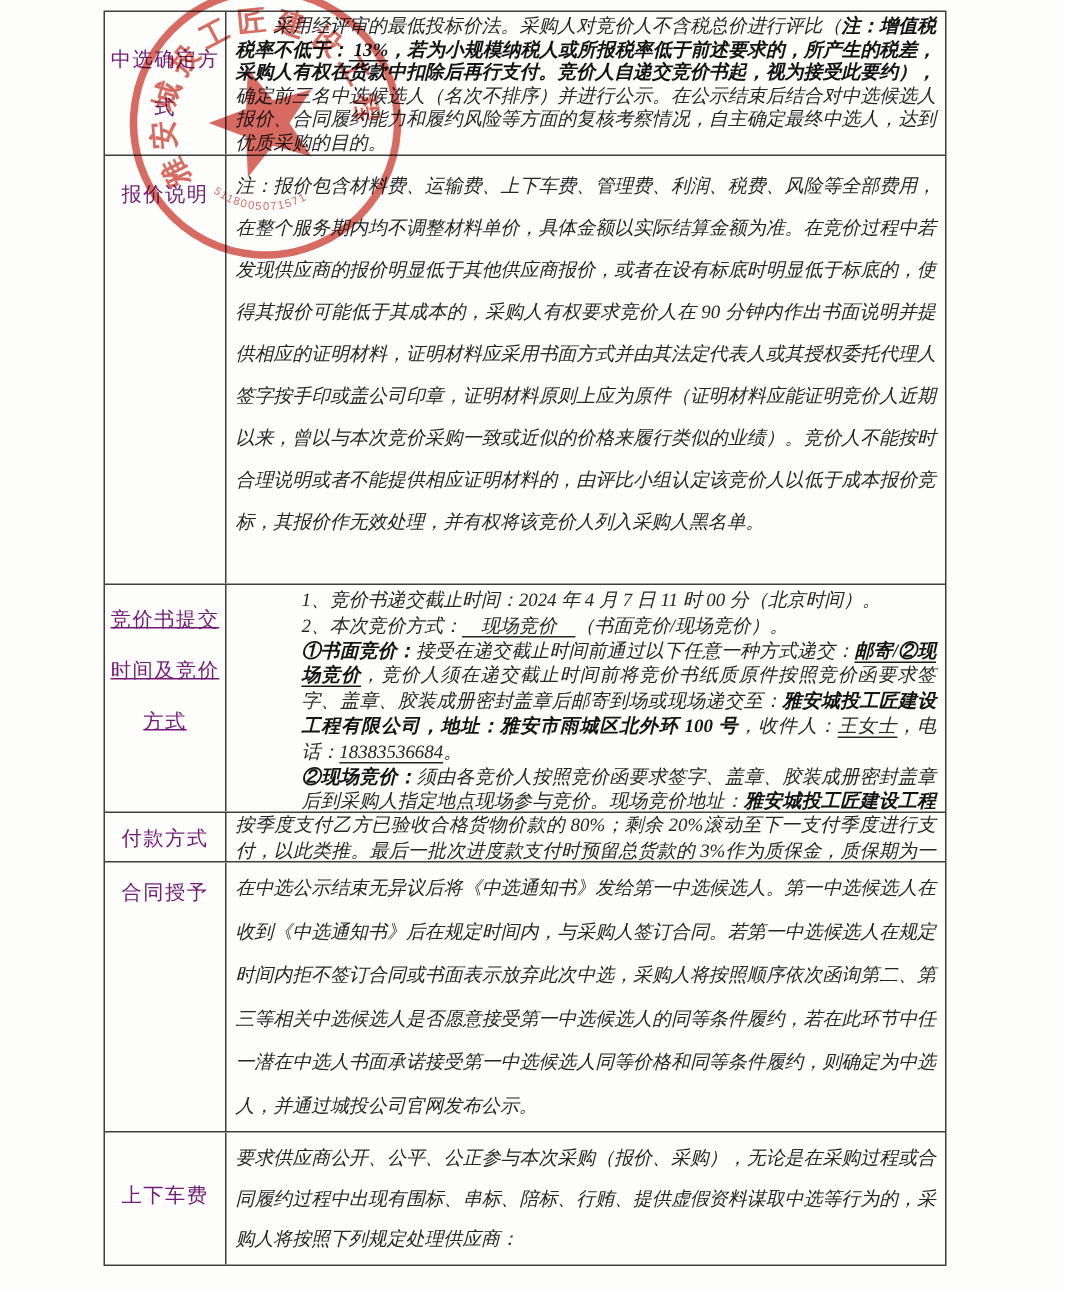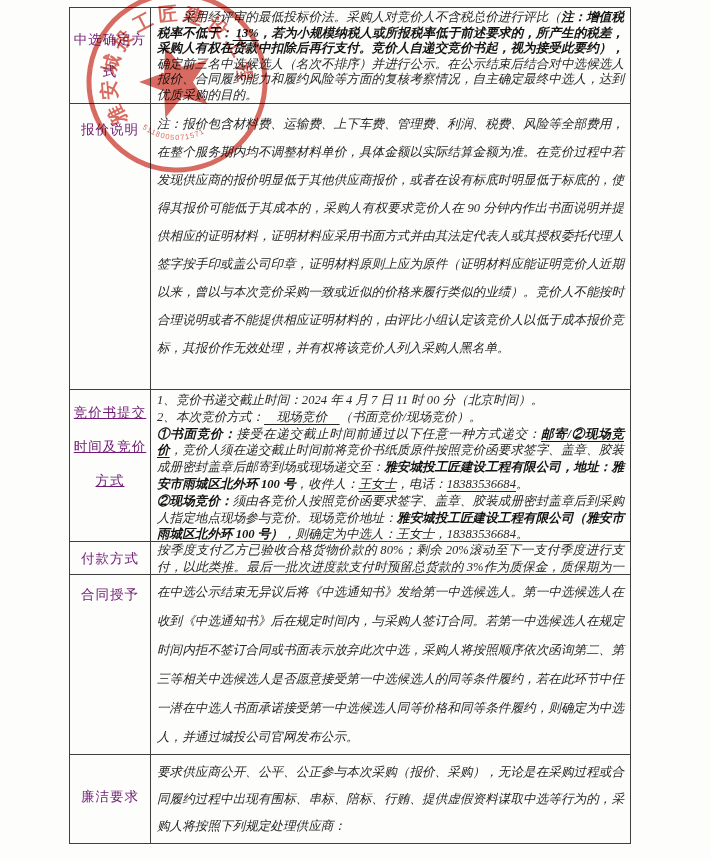--- a/index.html
+++ b/index.html
@@ -44,21 +44,21 @@
   
   .r1{height:96px;}
   .r1 .label{padding-top:16px;line-height:32px;}
   .r1 .content{line-height:15.6px;padding-top:2px;}
   .r1 .para{text-indent:2em;}
   .r2{height:286px;}
   .r2 .label{padding-top:16px;line-height:20px;}
   .r2 .content{line-height:28px;padding-top:6px;}
   .r3{height:152px;}
   .r3 .label{padding-top:6px;line-height:34px;text-decoration:underline;}
-  .r3 .content{line-height:16.8px;padding-top:2px;}
+  .r3 .content{line-height:16.8px;padding-top:2px;margin-left:44px;}
   .r4{height:33px;}
   .r4 .label{line-height:33px;}
   .r4 .content{line-height:16.5px;}
   .r5{height:180px;}
   .r5 .label{padding-top:10px;line-height:20px;}
   .r5 .content{line-height:29px;padding-top:3px;}
   .r6{height:88px;}
   .r6 .label{padding-top:32px;line-height:20px;}
   .r6 .content{line-height:27px;padding-top:4px;}
   
@@ -122,21 +122,21 @@
     </div>
 
     <div class="row r5">
       <div class="cell label">合同授予</div>
       <div class="cell content">
           <div class="para"><span>在中选公示结束无异议后将《中选通知书》发给第一中选候选人。第一中选候选人在收到《中选通知书》后在规定时间内，与采购人签订合同。若第一中选候选人在规定时间内拒不签订合同或书面表示放弃此次中选，采购人将按照顺序依次函询第二、第三等相关中选候选人是否愿意接受第一中选候选人的同等条件履约，若在此环节中任一潜在中选人书面承诺接受第一中选候选人同等价格和同等条件履约，则确定为中选人，并通过城投公司官网发布公示。</span></div>
         </div>
     </div>
 
     <div class="row r6">
-      <div class="cell label">廉洁要求</div>
+      <div class="cell label">上下车费</div>
       <div class="cell content">
           <div class="para"><span>要求供应商公开、公平、公正参与本次采购（报价、采购），无论是在采购过程或合同履约过程中出现有围标、串标、陪标、行贿、提供虚假资料谋取中选等行为的，采购人将按照下列规定处理供应商：</span></div>
         </div>
     </div>
 
   </div>
 
   <svg class="stamp" width="200" height="200" viewBox="0 0 200 200" aria-hidden="true" style="color: rgb(207, 66, 54);">
     <defs>
       <path id="sealTopArc" d="M 41.7,121.2 A 62,62 0 1 1 158.3,121.2" fill="none"></path>

